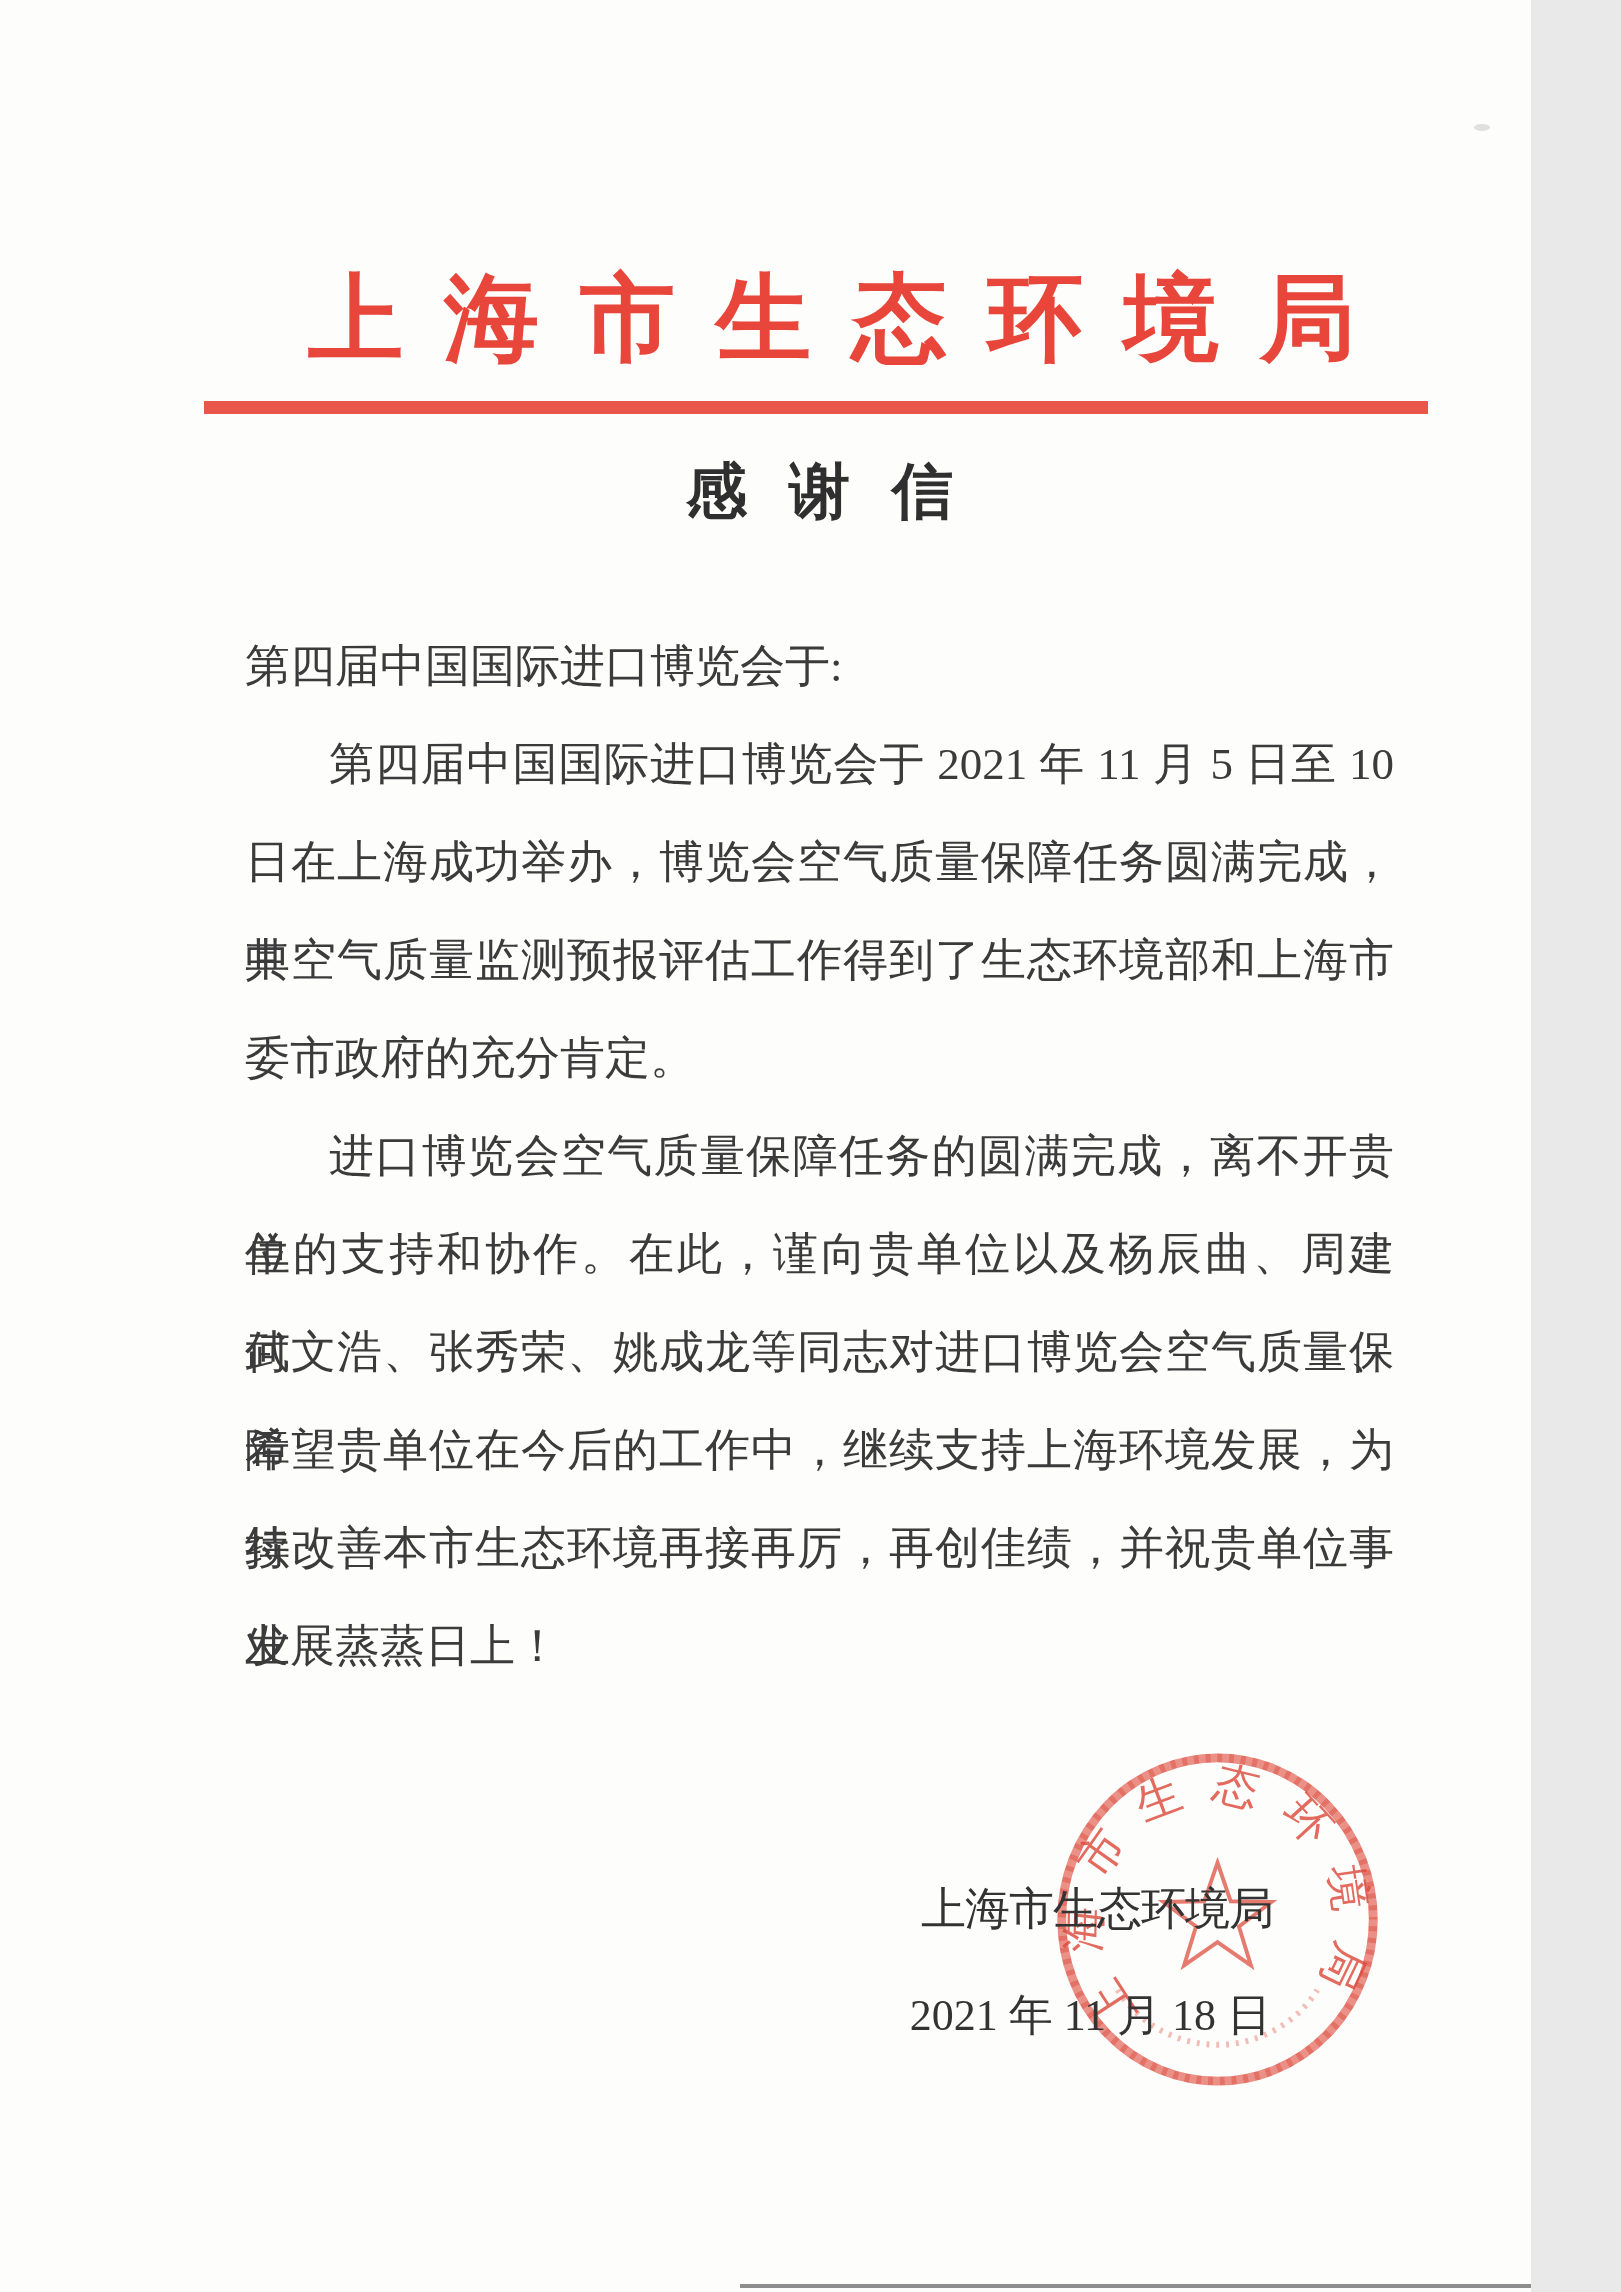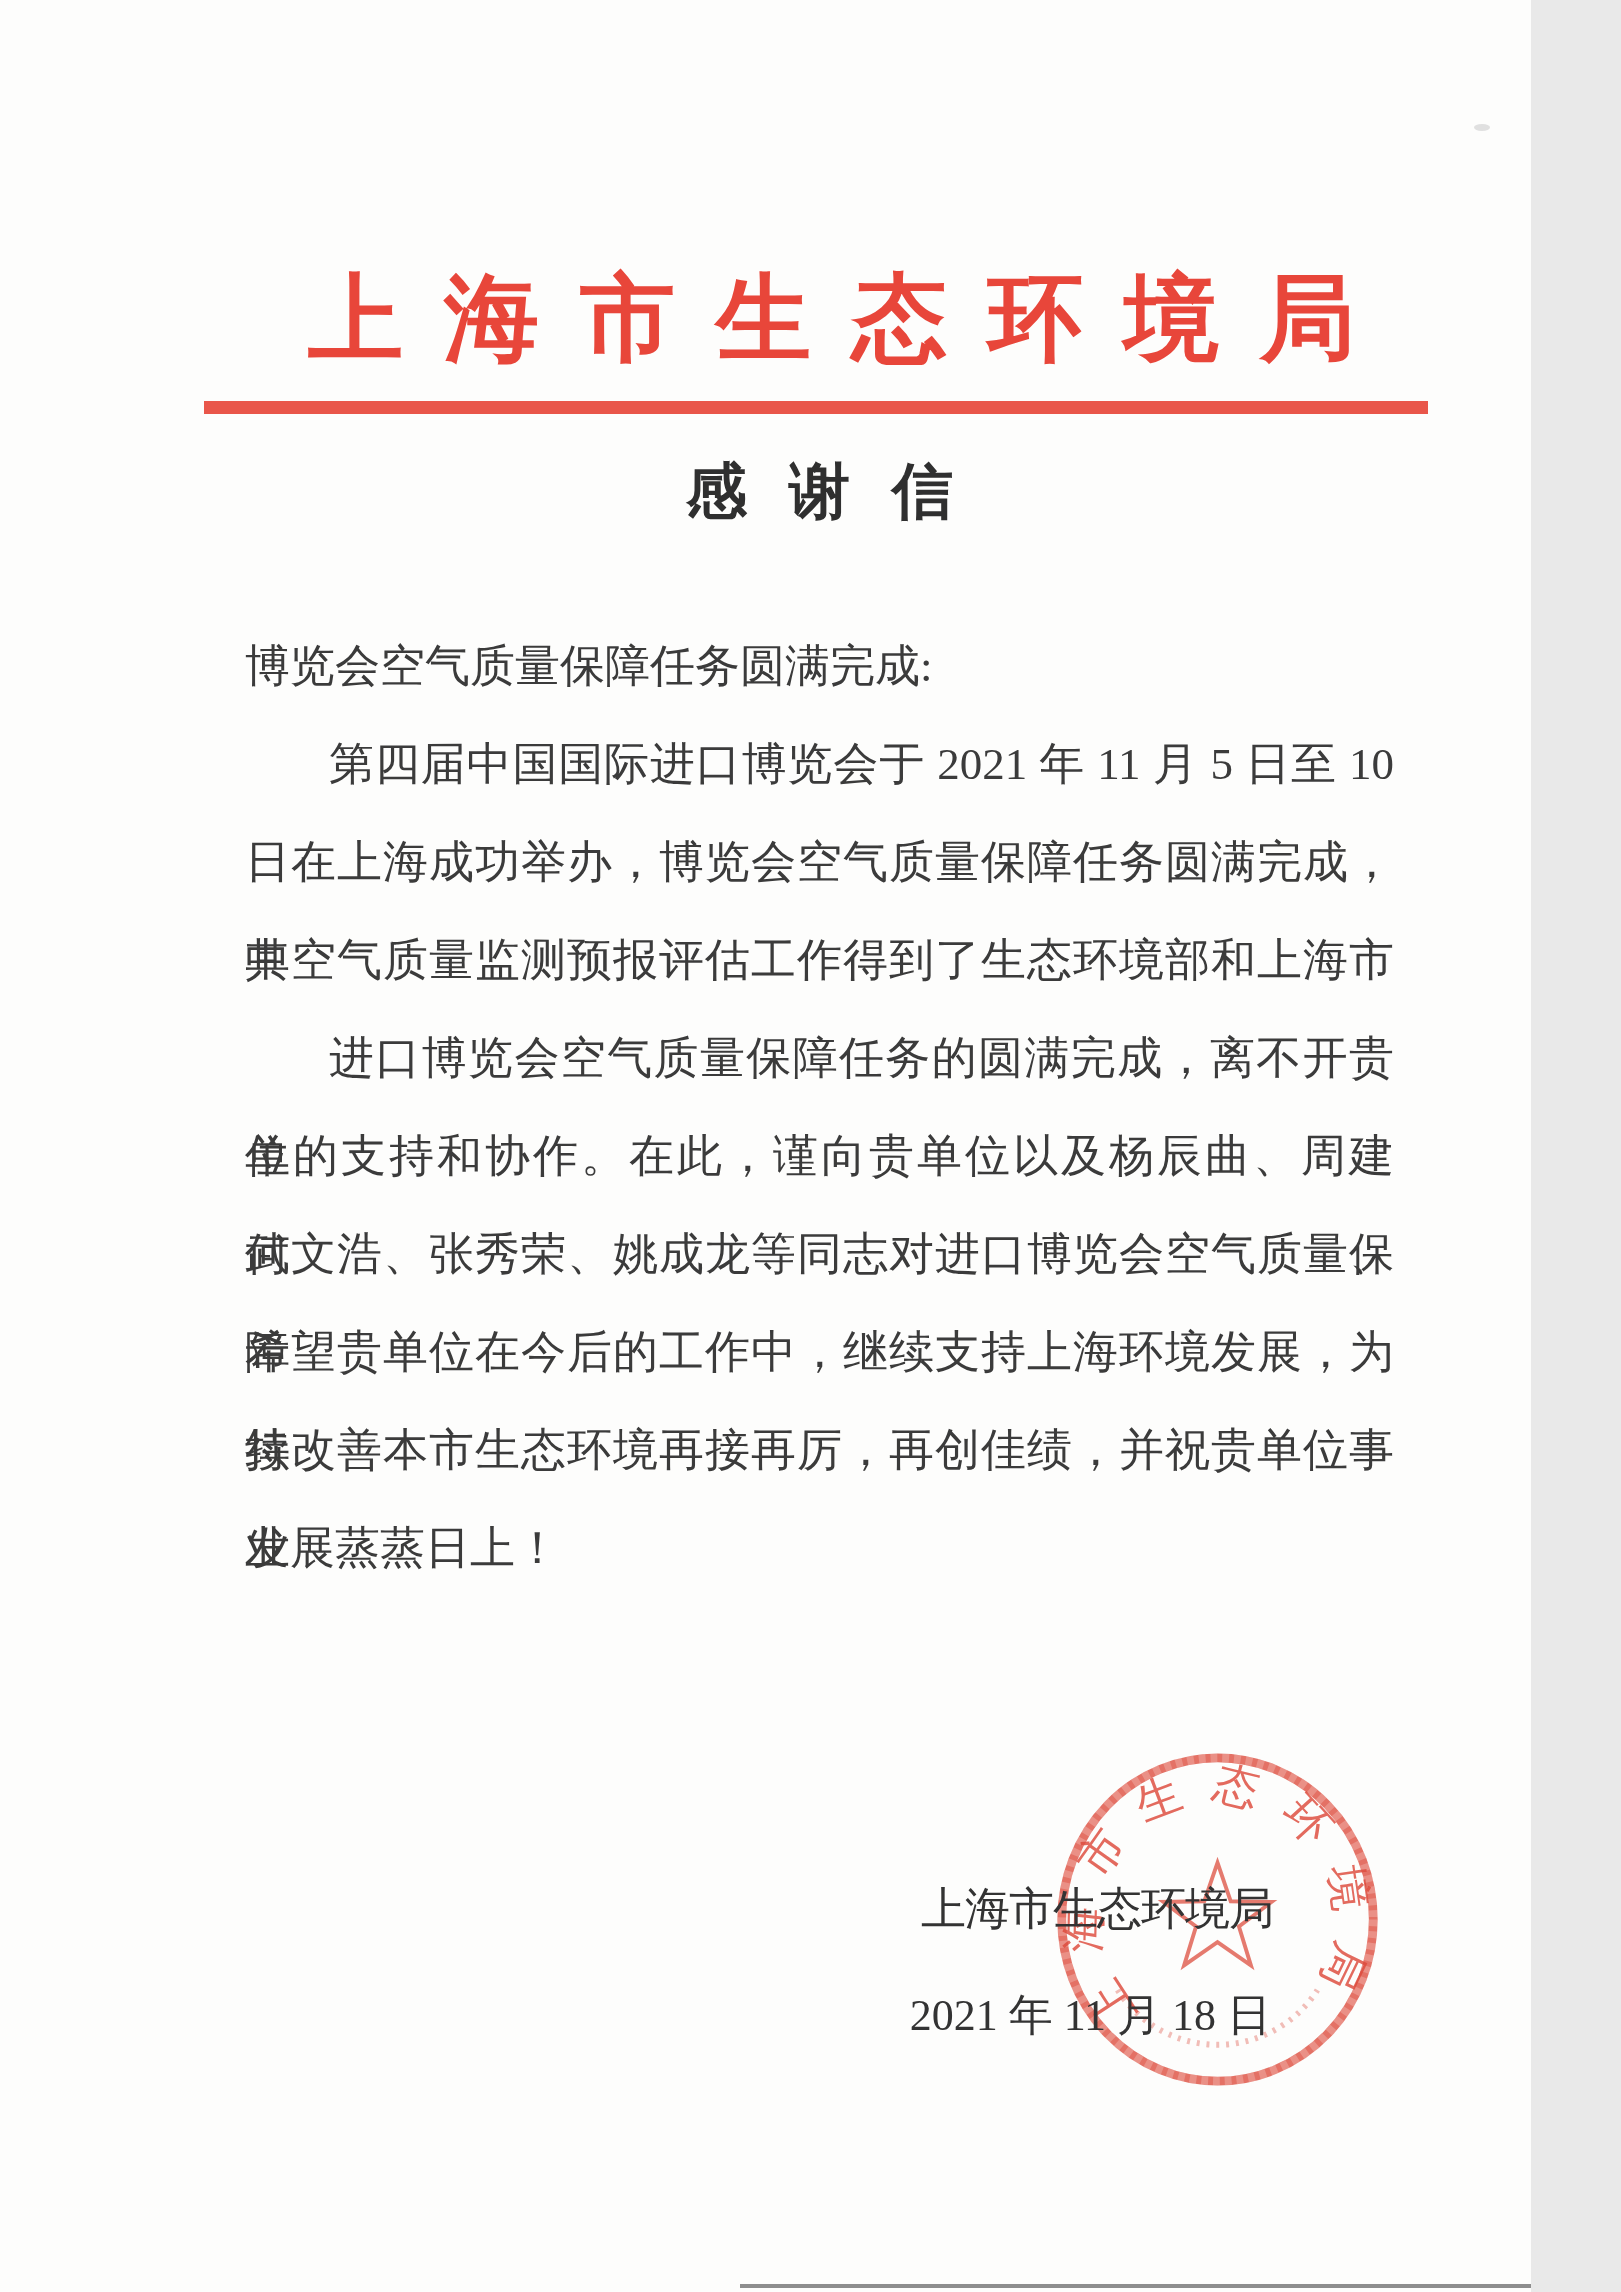--- a/index.html
+++ b/index.html
@@ -88,24 +88,25 @@
 <body>
 
 <div class="page">
 
   <div class="letterhead-title">上海市生态环境局</div>
   <div class="letterhead-rule"></div>
 
   <div class="document-title">感谢信</div>
 
   <div class="letter-body">
-    <div class="body-line">博览会空气质量保障任务圆满完成:</div>
+    <div class="body-line">第四届中国国际进口博览会于:</div>
     <div class="body-line indent justify">第四届中国国际进口博览会于 2021 年 11 月 5 日至 10</div>
     <div class="body-line justify">日在上海成功举办，博览会空气质量保障任务圆满完成，其</div>
     <div class="body-line justify">中空气质量监测预报评估工作得到了生态环境部和上海市</div>
+    <div class="body-line">委市政府的充分肯定。</div>
     <div class="body-line indent justify">进口博览会空气质量保障任务的圆满完成，离不开贵单</div>
     <div class="body-line justify">位的支持和协作。在此，谨向贵单位以及杨辰曲、周建武、</div>
     <div class="body-line justify">何文浩、张秀荣、姚成龙等同志对进口博览会空气质量保障</div>
     <div class="body-line justify">希望贵单位在今后的工作中，继续支持上海环境发展，为持</div>
     <div class="body-line justify">续改善本市生态环境再接再厉，再创佳绩，并祝贵单位事业</div>
     <div class="body-line">发展蒸蒸日上！</div>
   </div>
 
   <svg class="official-seal" viewBox="0 0 344 352" xmlns="http://www.w3.org/2000/svg">
 

